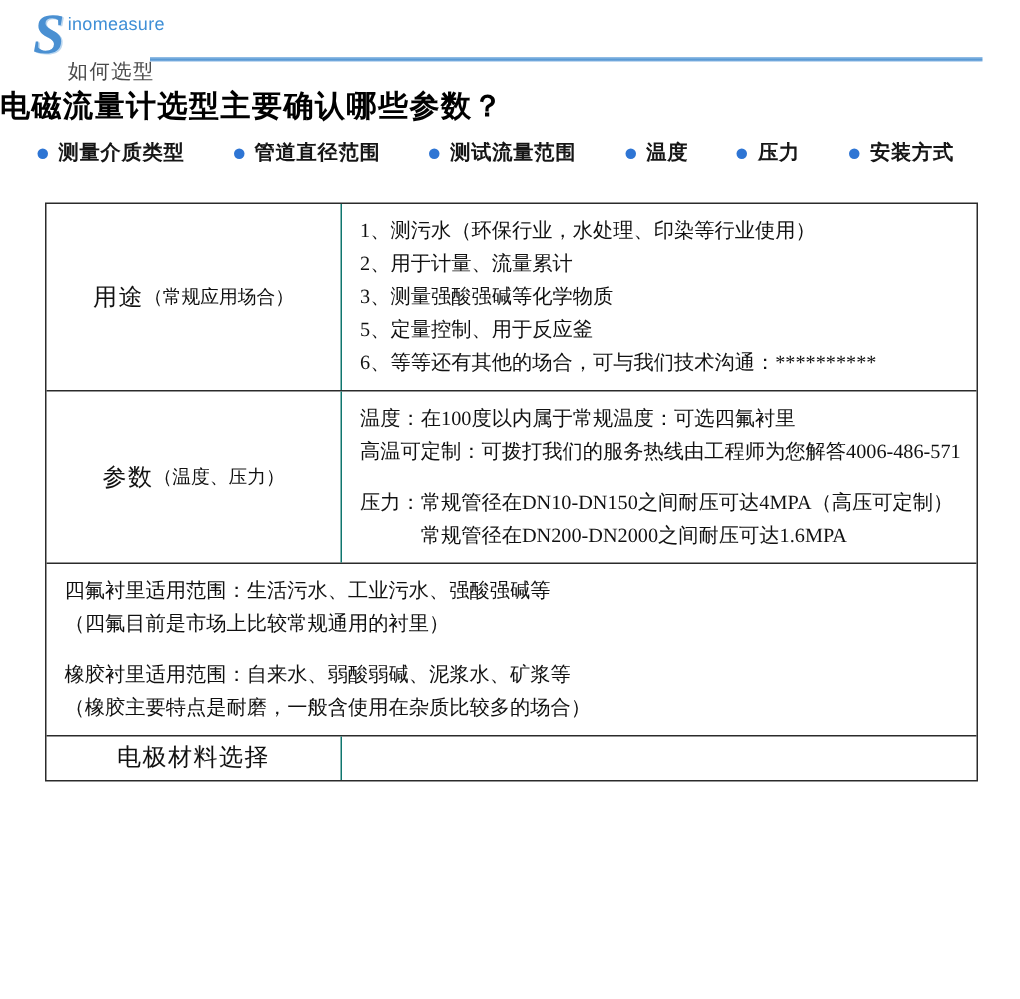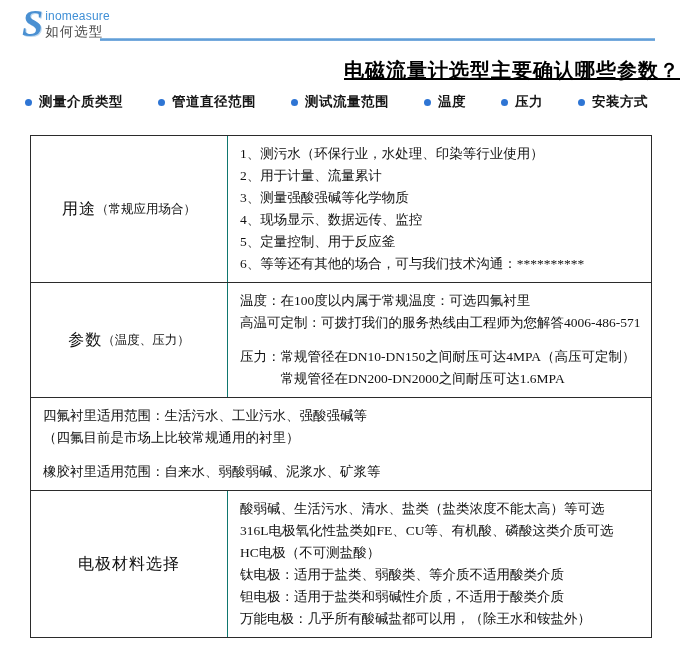--- a/index.html
+++ b/index.html
@@ -21,21 +21,21 @@
   .logo { position: absolute; left: 22px; top: 6px; display: flex; align-items: flex-start; }
   .logo-s {
     font-family: "Liberation Serif", serif;
     font-size: 38px;
     font-weight: bold;
     font-style: italic;
     line-height: 34px;
     color: #4a90d2;
     text-shadow: 1px 1px 0 #bcd7ef;
   }
-  .logo-text { display: flex; flex-direction: column; margin-left: 2px; margin-top: 4px; }
+  .logo-text { display: flex; flex-direction: column; margin-left: 2px; margin-top: 4px; gap: 16px; }
   .brand {
     font-family: "Liberation Sans", sans-serif;
     font-size: 12px;
     color: #3f8fd6;
     line-height: 13px;
     letter-spacing: 0.2px;
   }
   .tagline {
     font-size: 13.5px;
     color: #4a4a4a;
@@ -51,34 +51,33 @@
     height: 3px;
     background: linear-gradient(#9cc3e8, #5b9bd5 55%, #86b4e2);
   }
 
   
   .title {
     position: absolute;
     top: 57px;
     left: 0;
     width: 680px;
-    text-align: right;
+    text-align: left;
     font-size: 20px;
     font-weight: bold;
     letter-spacing: 1px;
     color: #000000;
-    text-decoration: underline;
   }
 
   
   .bullets {
     position: absolute;
     top: 93px;
     left: 25px;
-    right: 32px;
+    right: 44px;
     display: flex;
     justify-content: space-between;
     align-items: center;
   }
   .bullet-item { display: inline-flex; align-items: center; }
   .dot {
     width: 7px;
     height: 7px;
     border-radius: 50%;
     background: #2e75d4;
@@ -176,21 +175,20 @@
   <div class="stable">
       <div class="trow">
         <div class="tlabel">
           <span class="lab-main">用途</span>
           <span class="lab-note">（常规应用场合）</span>
         </div>
         <div class="tcontent">
           <div class="tline">1、测污水（环保行业，水处理、印染等行业使用）</div>
           <div class="tline">2、用于计量、流量累计</div>
           <div class="tline">3、测量强酸强碱等化学物质</div>
-          <div class="tline">4、现场显示、数据远传、监控</div>
           <div class="tline">5、定量控制、用于反应釜</div>
           <div class="tline">6、等等还有其他的场合，可与我们技术沟通：**********</div>
         </div>
       </div>
       <div class="trow">
         <div class="tlabel">
           <span class="lab-main">参数</span>
           <span class="lab-note">（温度、压力）</span>
         </div>
         <div class="tcontent">
@@ -200,30 +198,23 @@
           <div class="tline">压力：常规管径在DN10-DN150之间耐压可达4MPA（高压可定制）</div>
           <div class="tline">　　　常规管径在DN200-DN2000之间耐压可达1.6MPA</div>
         </div>
       </div>
       <div class="trow">
         <div class="tcontent">
           <div class="tline">四氟衬里适用范围：生活污水、工业污水、强酸强碱等</div>
           <div class="tline">（四氟目前是市场上比较常规通用的衬里）</div>
           <div class="tline blank"></div>
           <div class="tline">橡胶衬里适用范围：自来水、弱酸弱碱、泥浆水、矿浆等</div>
+          <div class="tline">（橡胶主要特点是耐磨，一般含使用在杂质比较多的场合）</div>
         </div>
       </div>
       <div class="trow">
         <div class="tlabel">
           <span class="lab-main">电极材料选择</span>
         </div>
-        <div class="tcontent">
-          <div class="tline">酸弱碱、生活污水、清水、盐类（盐类浓度不能太高）等可选</div>
-          <div class="tline">316L电极氧化性盐类如FE、CU等、有机酸、磷酸这类介质可选</div>
-          <div class="tline">HC电极（不可测盐酸）</div>
-          <div class="tline">钛电极：适用于盐类、弱酸类、等介质不适用酸类介质</div>
-          <div class="tline">钽电极：适用于盐类和弱碱性介质，不适用于酸类介质</div>
-          <div class="tline">万能电极：几乎所有酸碱盐都可以用，（除王水和铵盐外）</div>
-        </div>
       </div>
     </div>
 
 </div>
 
 </body></html>

